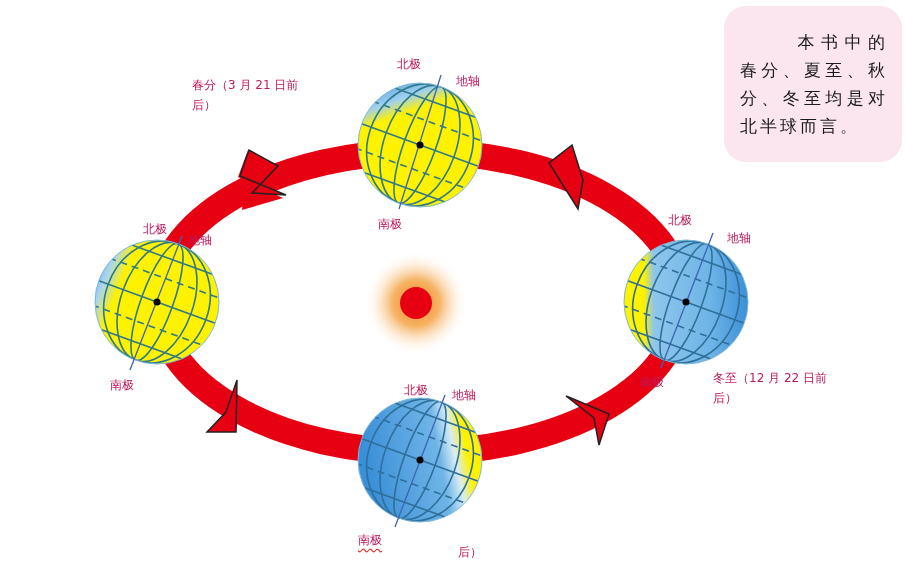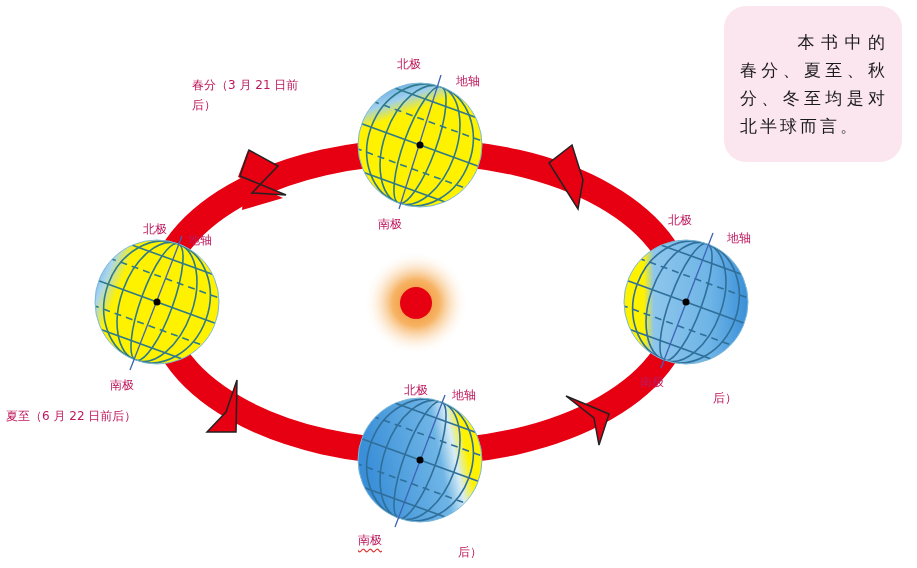--- a/index.html
+++ b/index.html
@@ -175,26 +175,26 @@
   <div class="lbl" style="left:397px;top:54px;">北极</div>
   <div class="lbl" style="left:456px;top:71px;">地轴</div>
   <div class="lbl" style="left:378px;top:214px;">南极</div>
   <div class="lbl" style="left:192px;top:75px;text-align:center;">春分（3 月 21 日前</div>
   <div class="lbl" style="left:192px;top:95px;">后）</div>
 
   
   <div class="lbl" style="left:143px;top:219px;">北极</div>
   <div class="lbl" style="left:188px;top:230px;">地轴</div>
   <div class="lbl" style="left:110px;top:375px;">南极</div>
-  <div class="lbl" style="left:6px;top:406px;">夏至（6 月 22 日前后）</div>
 
   
   <div class="lbl" style="left:404px;top:380px;">北极</div>
   <div class="lbl" style="left:452px;top:385px;">地轴</div>
   <div class="lbl" style="left:358px;top:530px;"><span class="squig">南极</span></div>
   <div class="lbl" style="left:458px;top:542px;">后）</div>
 
   
   <div class="lbl" style="left:668px;top:210px;">北极</div>
   <div class="lbl" style="left:727px;top:228px;">地轴</div>
   <div class="lbl" style="left:640px;top:372px;">南极</div>
+  <div class="lbl" style="left:713px;top:368px;">冬至（12 月 22 日前</div>
   <div class="lbl" style="left:713px;top:388px;">后）</div>
 </div>
 
 </body></html>

